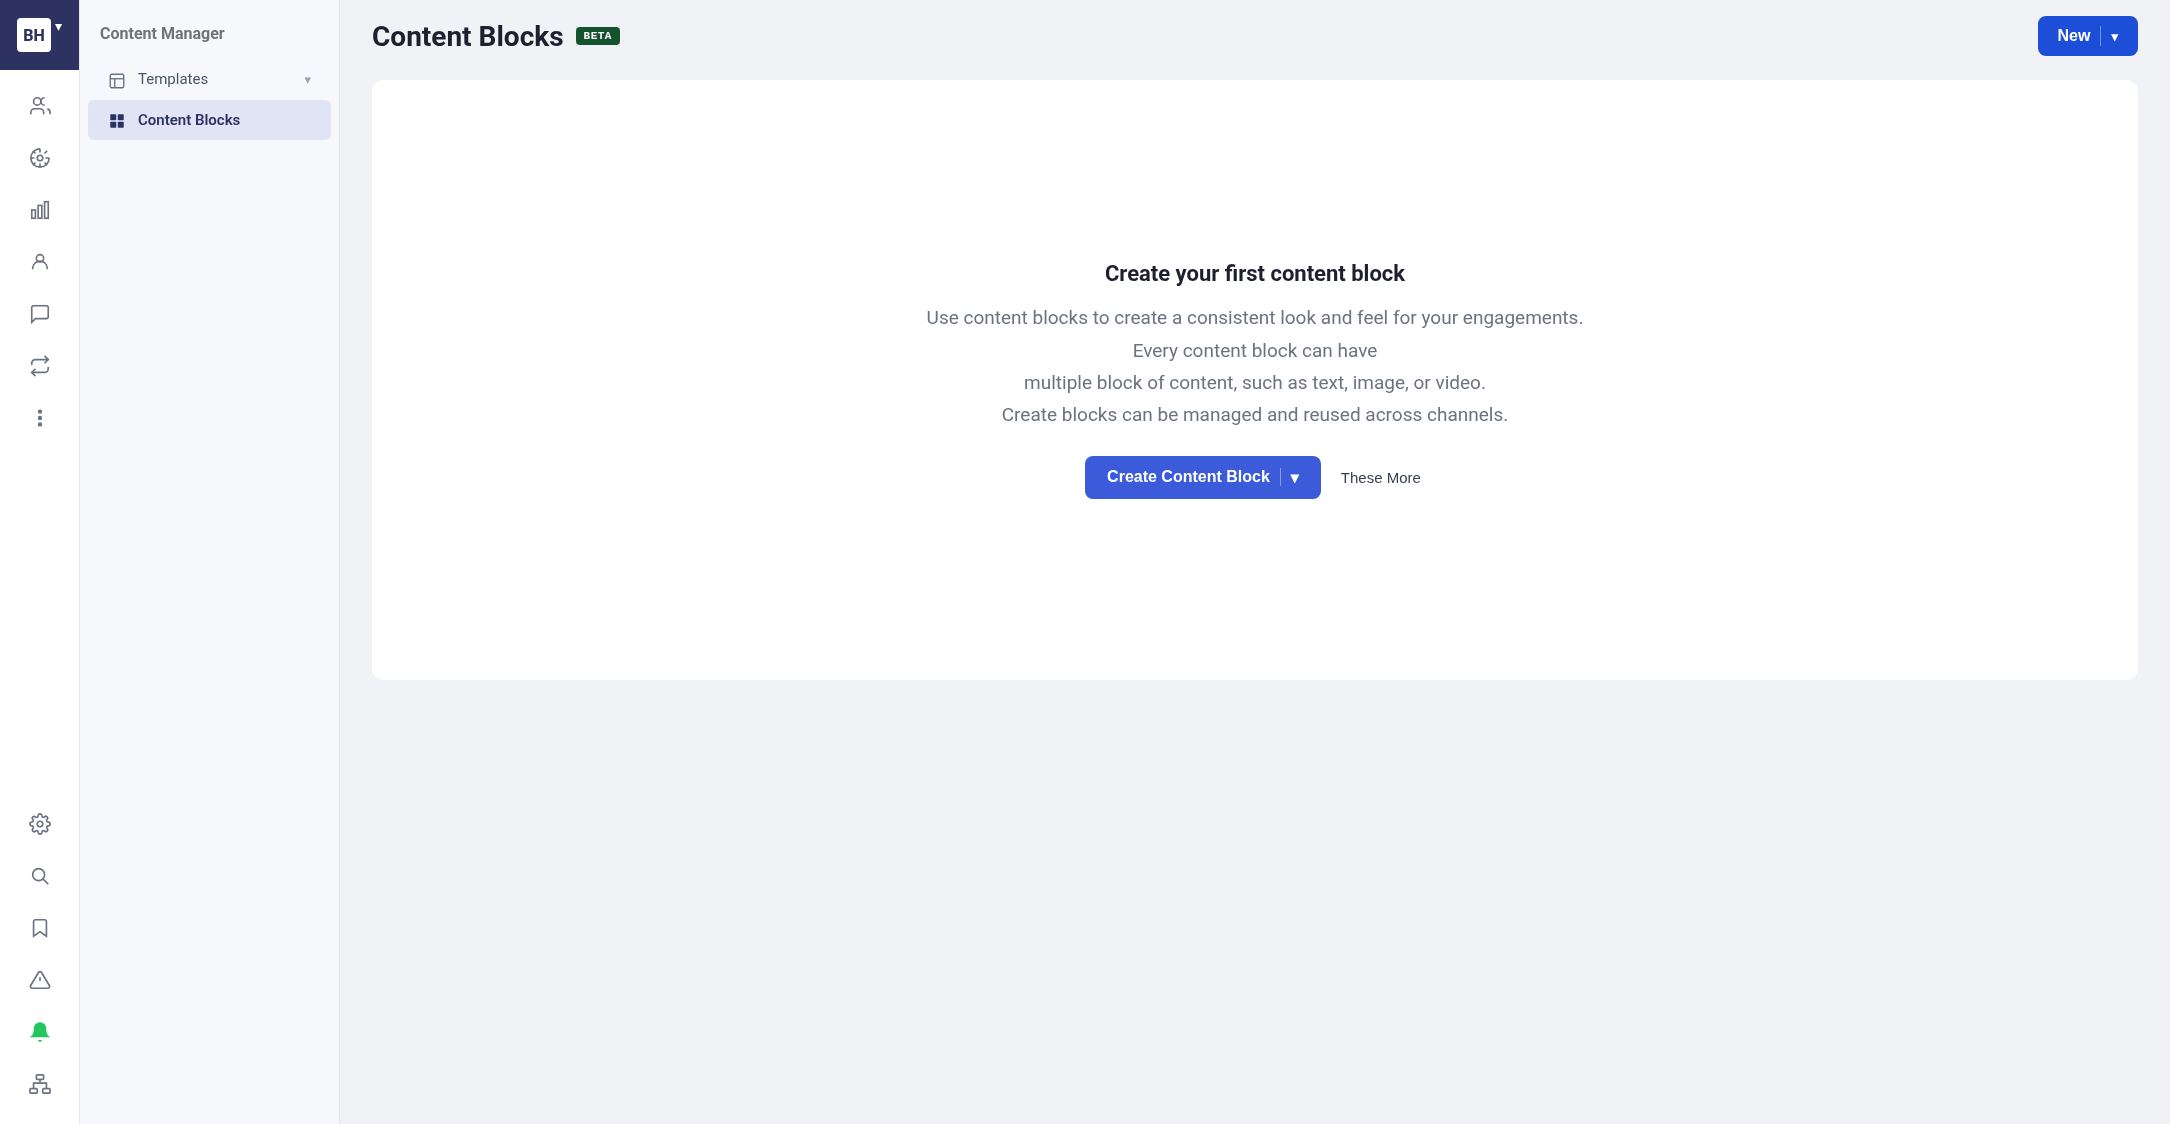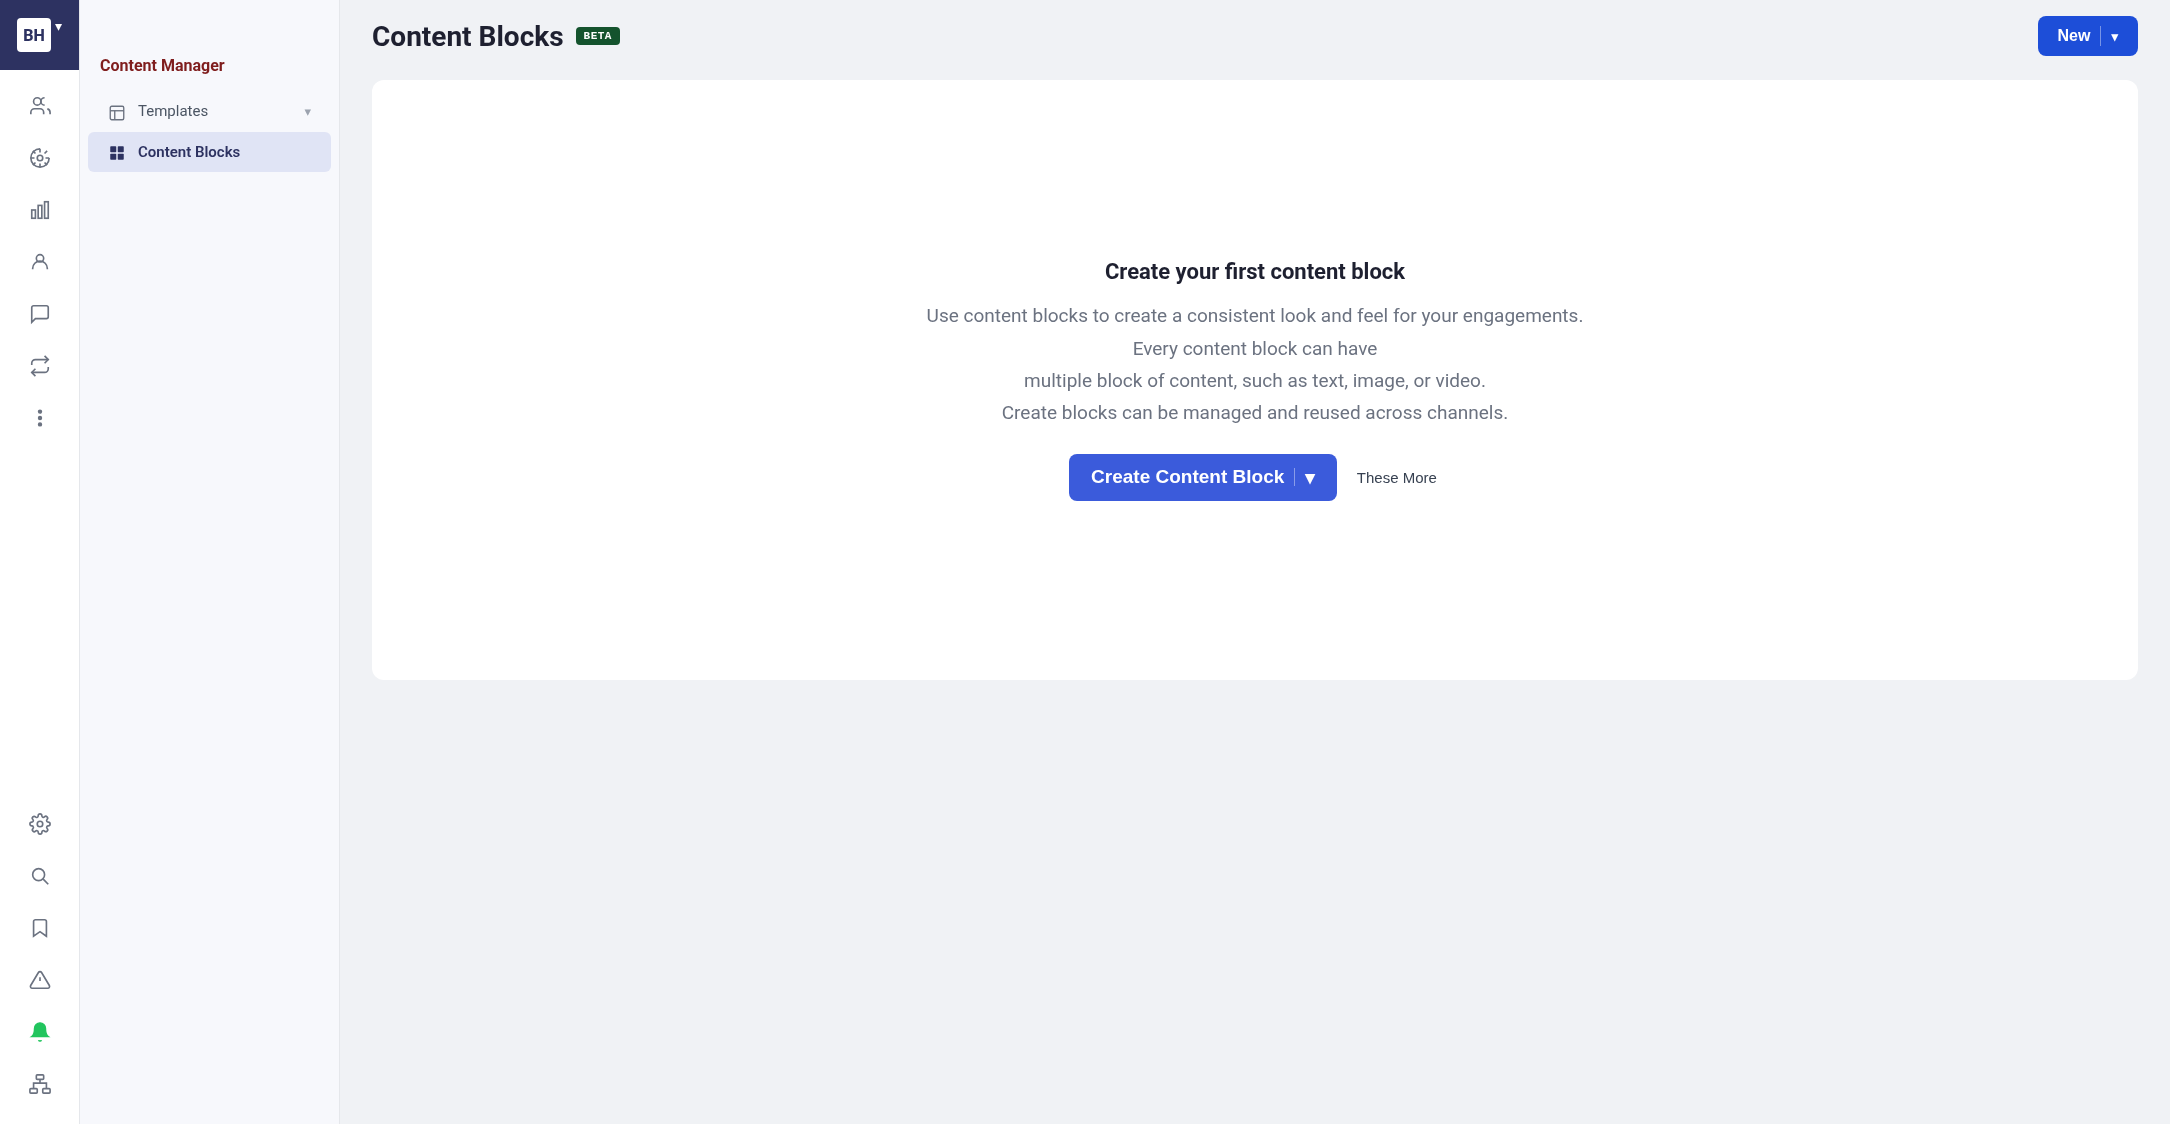--- a/index.html
+++ b/index.html
@@ -77,22 +77,21 @@
       background: #f7f8fc;
       border-right: 1px solid #e5e7eb;
       height: 100vh;
       flex-shrink: 0;
       padding: 16px 0;
     }
     .sidebar-header {
       padding: 8px 20px 16px;
       font-size: 16px;
       font-weight: 700;
-      color: #7f1d1d;
-      margin-top: 32px;
+      color: #737373;
     }
     .sidebar-item {
       display: flex;
       align-items: center;
       gap: 12px;
       padding: 10px 20px;
       cursor: pointer;
       color: #4b5563;
       font-size: 15px;
       border-radius: 6px;
@@ -206,21 +205,21 @@
       margin-top: 8px;
     }
     .create-btn {
       display: flex;
       align-items: center;
       background: #3b5bdb;
       color: #fff;
       border: none;
       border-radius: 8px;
       padding: 12px 22px;
-      font-size: 19px;
+      font-size: 16px;
       font-weight: 600;
       cursor: pointer;
       gap: 10px;
     }
     .create-btn-divider {
       width: 1px;
       height: 18px;
       background: rgba(255,255,255,0.4);
     }
     .learn-more-btn {

